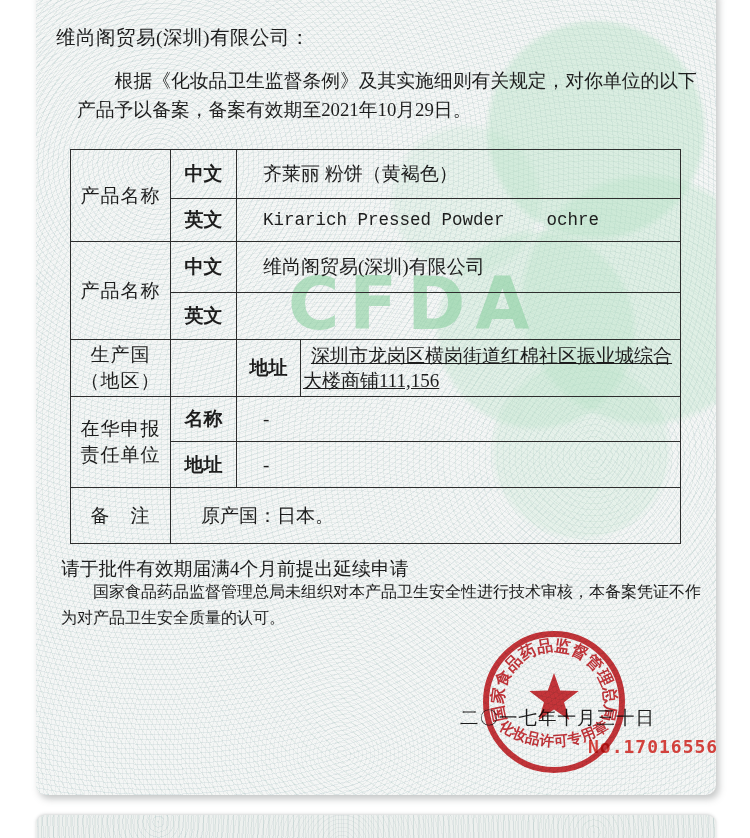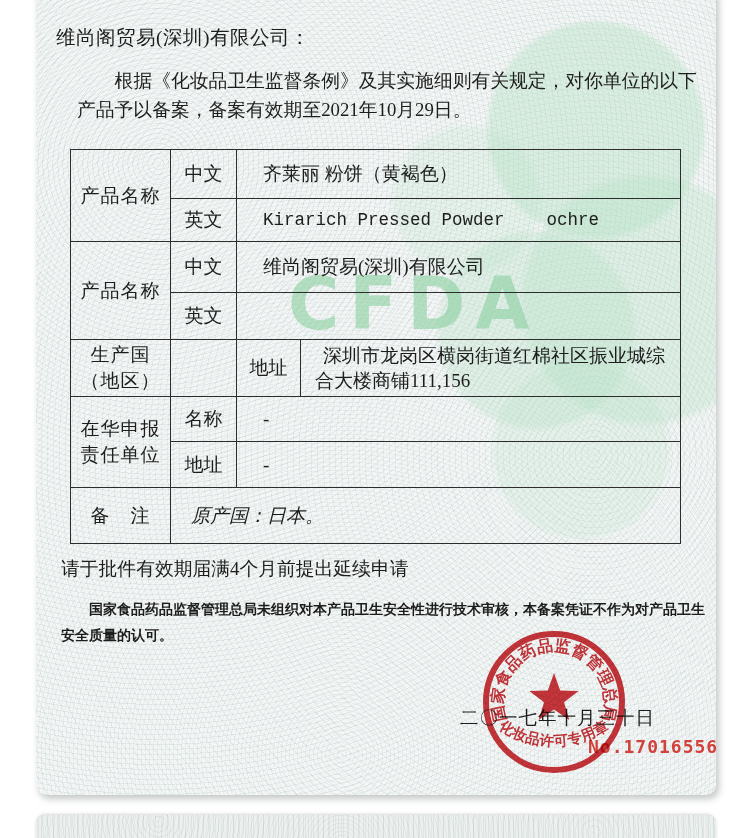--- a/index.html
+++ b/index.html
@@ -43,33 +43,33 @@
     font-family:"DejaVu Sans","Liberation Sans",sans-serif;
     font-weight:bold; font-size:70px; line-height:72px; letter-spacing:10px;
     color:rgba(140,208,162,.62); transform:scaleY(1.05); pointer-events:none;
   }
 
   
   .txt { position:absolute; color:#1d1d1d; }
   .greeting   { left:20px; top:24px;  font-size:19.5px; letter-spacing:.5px; }
   .intro      { left:25px; top:66px;  width:622px; font-size:18.8px; line-height:29px; text-indent:2em;margin-left:16px; }
   .renewal    { left:25px; top:556px; font-size:18.8px; }
-  .disclaimer { left:25px; top:597px; width:644px; font-size:14px; line-height:25.5px; text-indent:2em;font-weight:bold; }
+  .disclaimer { left:25px; top:579px; width:644px; font-size:16px; line-height:25.5px; text-indent:2em; }
 
   
   table.cert { position:absolute; left:34px; top:149px; width:611px;
                border-collapse:collapse; table-layout:fixed; color:#1d1d1d; }
   table.cert td { border:1.6px solid #2d2d2d; font-size:19px; vertical-align:middle; }
   td.lbl { text-align:center; white-space:pre-line; letter-spacing:1px;font-family:Liberation Mono, monospace; }
-  td.sub { text-align:center; }
+  td.sub { text-align:center;font-weight:bold; }
   td.val { text-align:left; padding-left:26px; padding-right:10px; }
   td.val.pre { white-space:pre;font-family:Liberation Mono, monospace; }
   td.val.en { font-size:17.5px; }
-  td.addr { line-height:25px; text-indent:8px; padding-left:14px; padding-right:8px; }
-  td.small { font-size:13.5px; padding-left:20px;font-style:italic; }
+  td.addr { line-height:25px; text-indent:8px; padding-left:2px; padding-right:8px;text-decoration:underline; }
+  td.small { font-size:13.5px; padding-left:30px; }
   tr.r1 td{height:49px} tr.r2 td{height:43px} tr.r3 td{height:51px} tr.r4 td{height:47px}
   tr.r5 td{height:57px} tr.r6 td{height:45px} tr.r7 td{height:46px} tr.r8 td{height:56px}
 
   
   .issue-date {
     position:absolute; left:424px; top:705px; z-index:3;
     font-size:18.5px; letter-spacing:1px; color:#1c1c1c; white-space:nowrap;
   }
   .cert-no {
     position:absolute; left:552px; top:736px; z-index:3;

